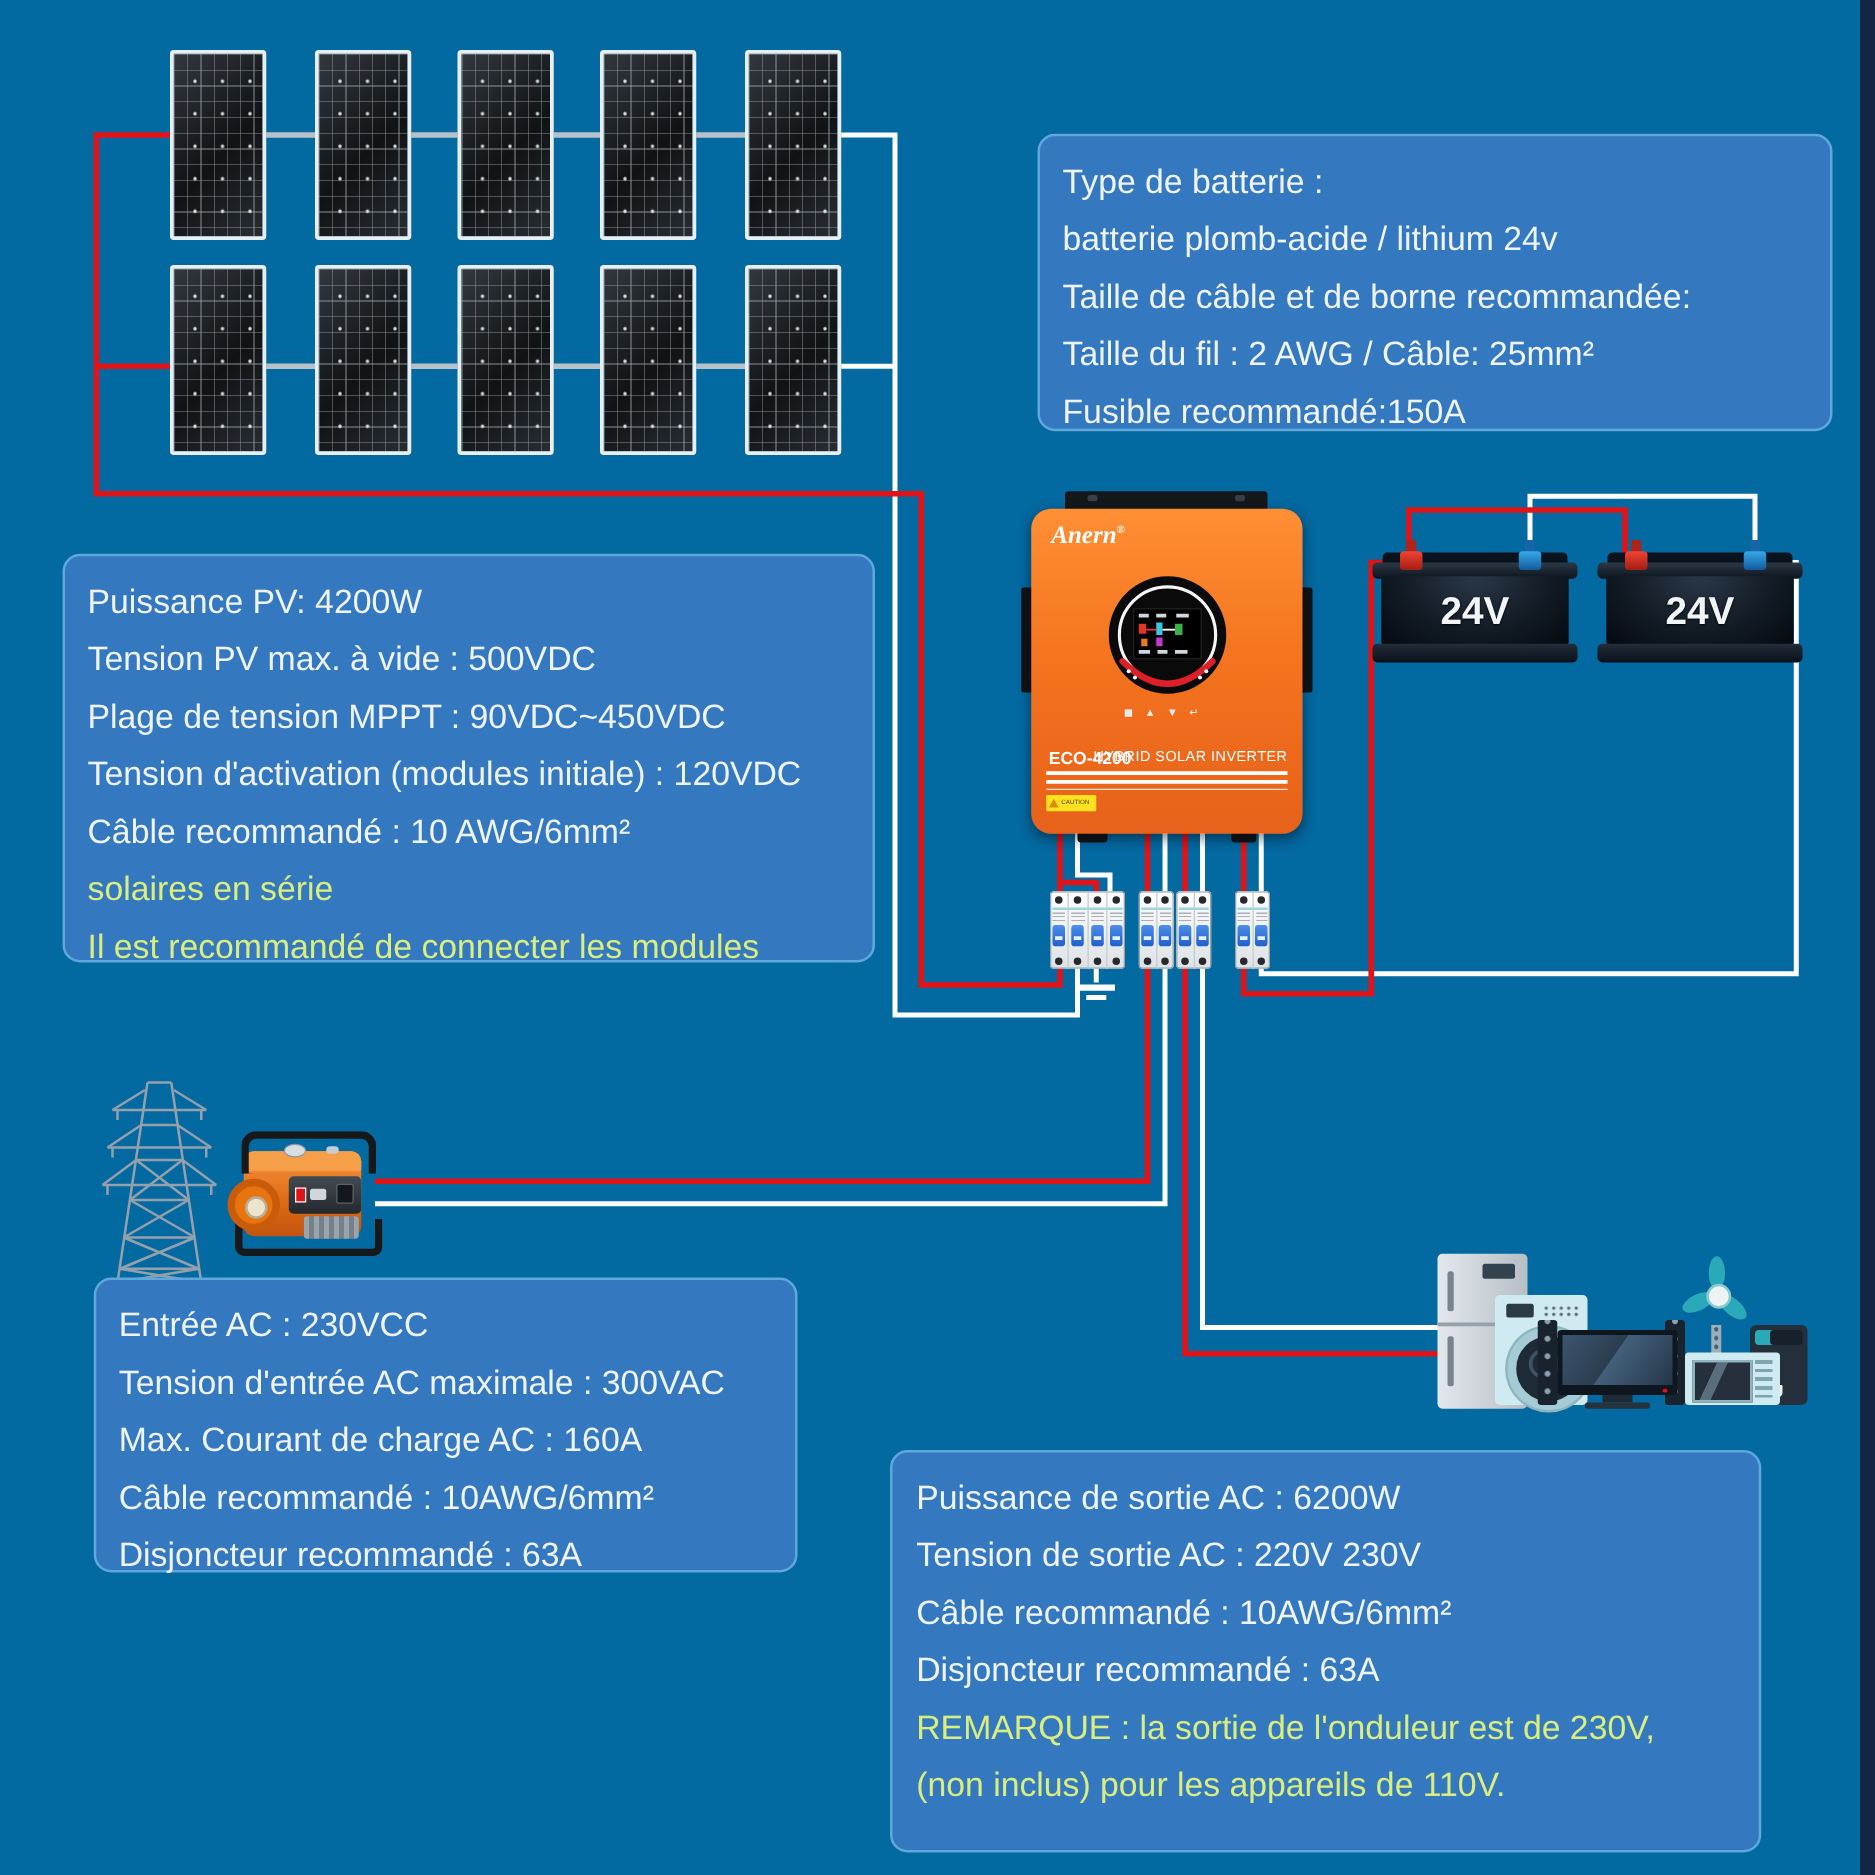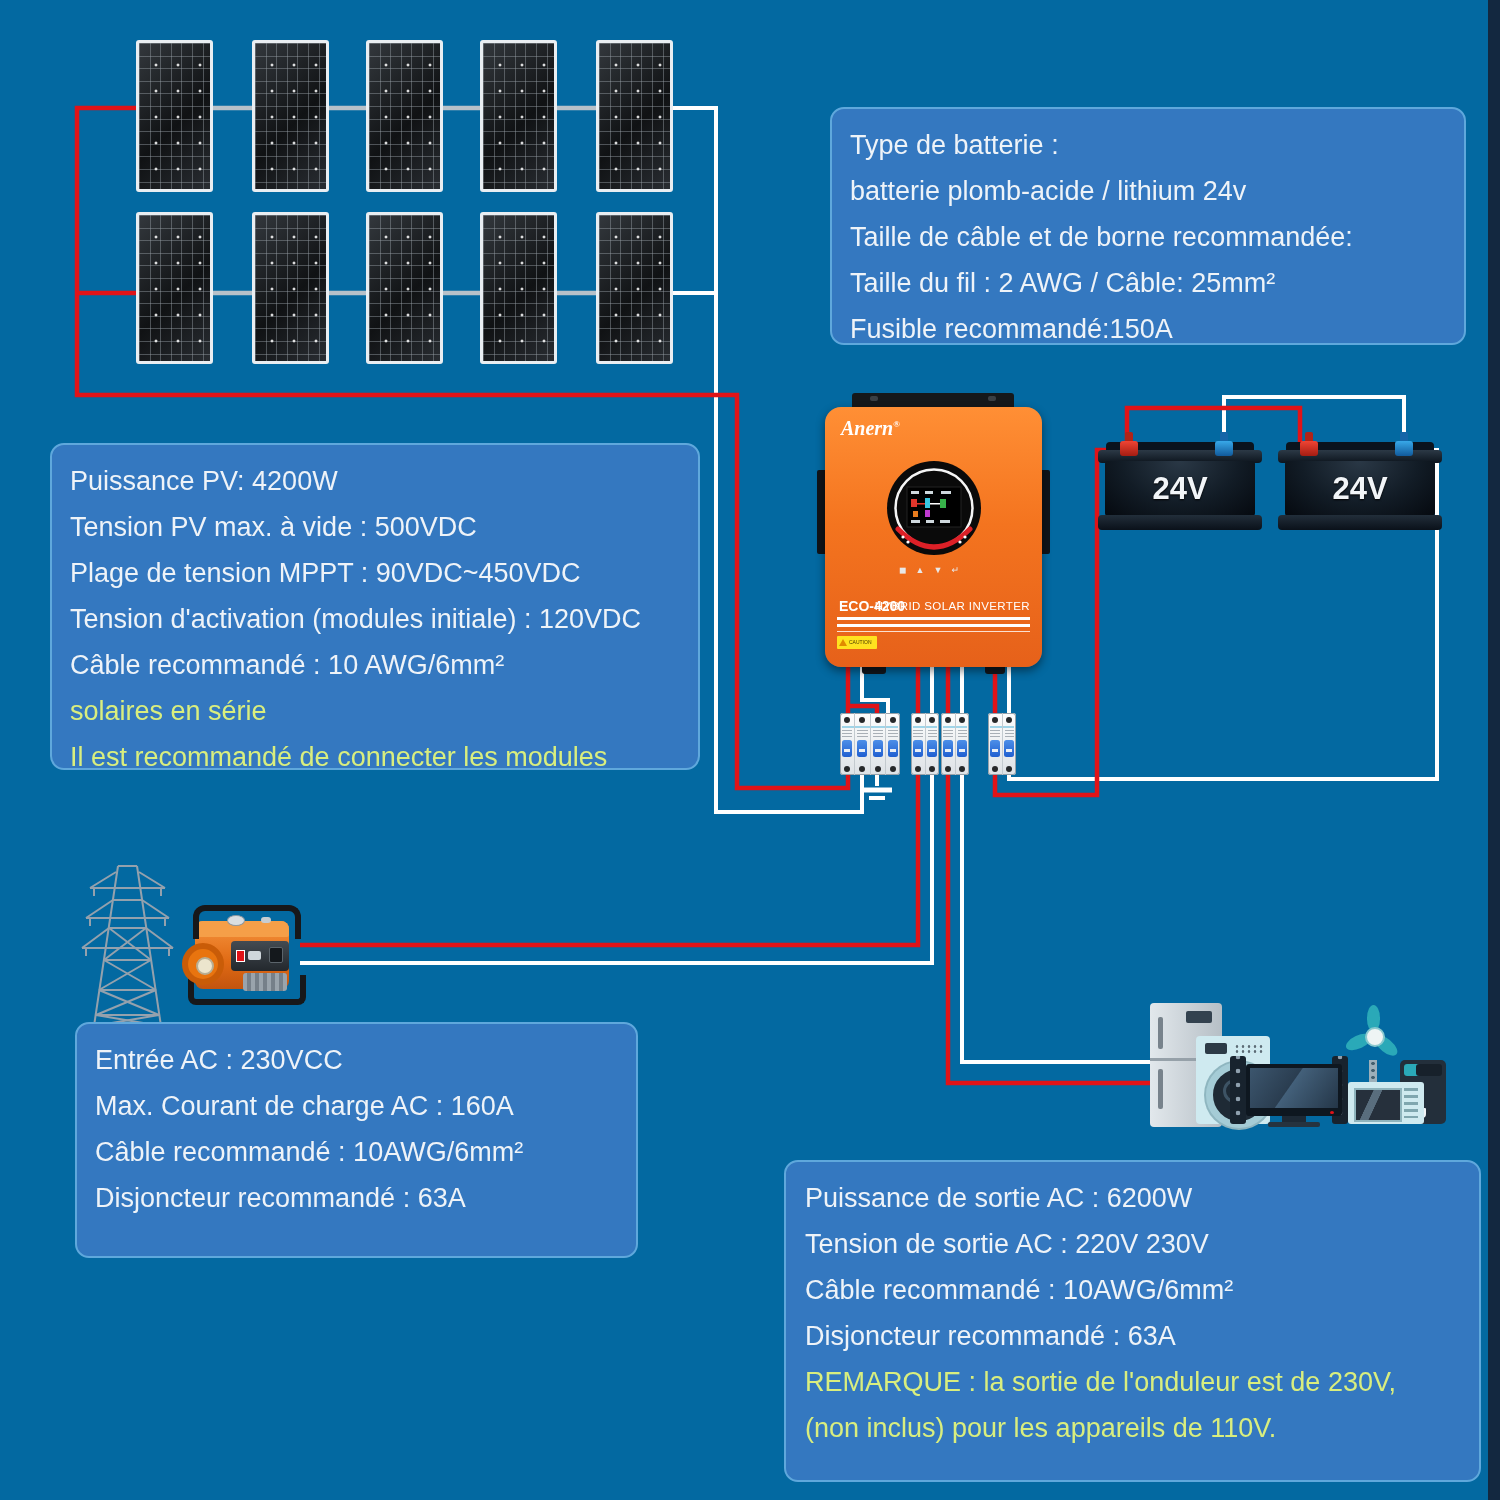--- a/index.html
+++ b/index.html
@@ -204,26 +204,27 @@
     <div class="line">Tension PV max. à vide : 500VDC</div>
     <div class="line">Plage de tension MPPT : 90VDC~450VDC</div>
     <div class="line">Tension d'activation (modules initiale) : 120VDC</div>
     <div class="line">Câble recommandé : 10 AWG/6mm²</div>
     <div class="line note">solaires en série</div>
     <div class="line note">Il est recommandé de connecter les modules</div>
   </div>
 
   <div class="infobox" style="left:75px;top:1022px;width:563px;height:236px;">
     <div class="line">Entrée AC : 230VCC</div>
+    <div class="line">Tension d'entrée AC maximale : 300VAC</div>
     <div class="line">Max. Courant de charge AC : 160A</div>
     <div class="line">Câble recommandé : 10AWG/6mm²</div>
     <div class="line">Disjoncteur recommandé : 63A</div>
   </div>
 
-  <div class="infobox" style="left:784px;top:1160px;width:697px;height:322px;padding-left:19px;">
+  <div class="infobox" style="left:712px;top:1160px;width:697px;height:322px;padding-left:19px;">
     <div class="line">Puissance de sortie AC : 6200W</div>
     <div class="line">Tension de sortie AC : 220V 230V</div>
     <div class="line">Câble recommandé : 10AWG/6mm²</div>
     <div class="line">Disjoncteur recommandé : 63A</div>
     <div class="line note">REMARQUE : la sortie de l'onduleur est de 230V,</div>
     <div class="line note">(non inclus) pour les appareils de 110V.</div>
   </div>
 
   <div id="inv-bracket"></div>
   <div class="inv-hook" style="left:817px;top:470px;"></div>

